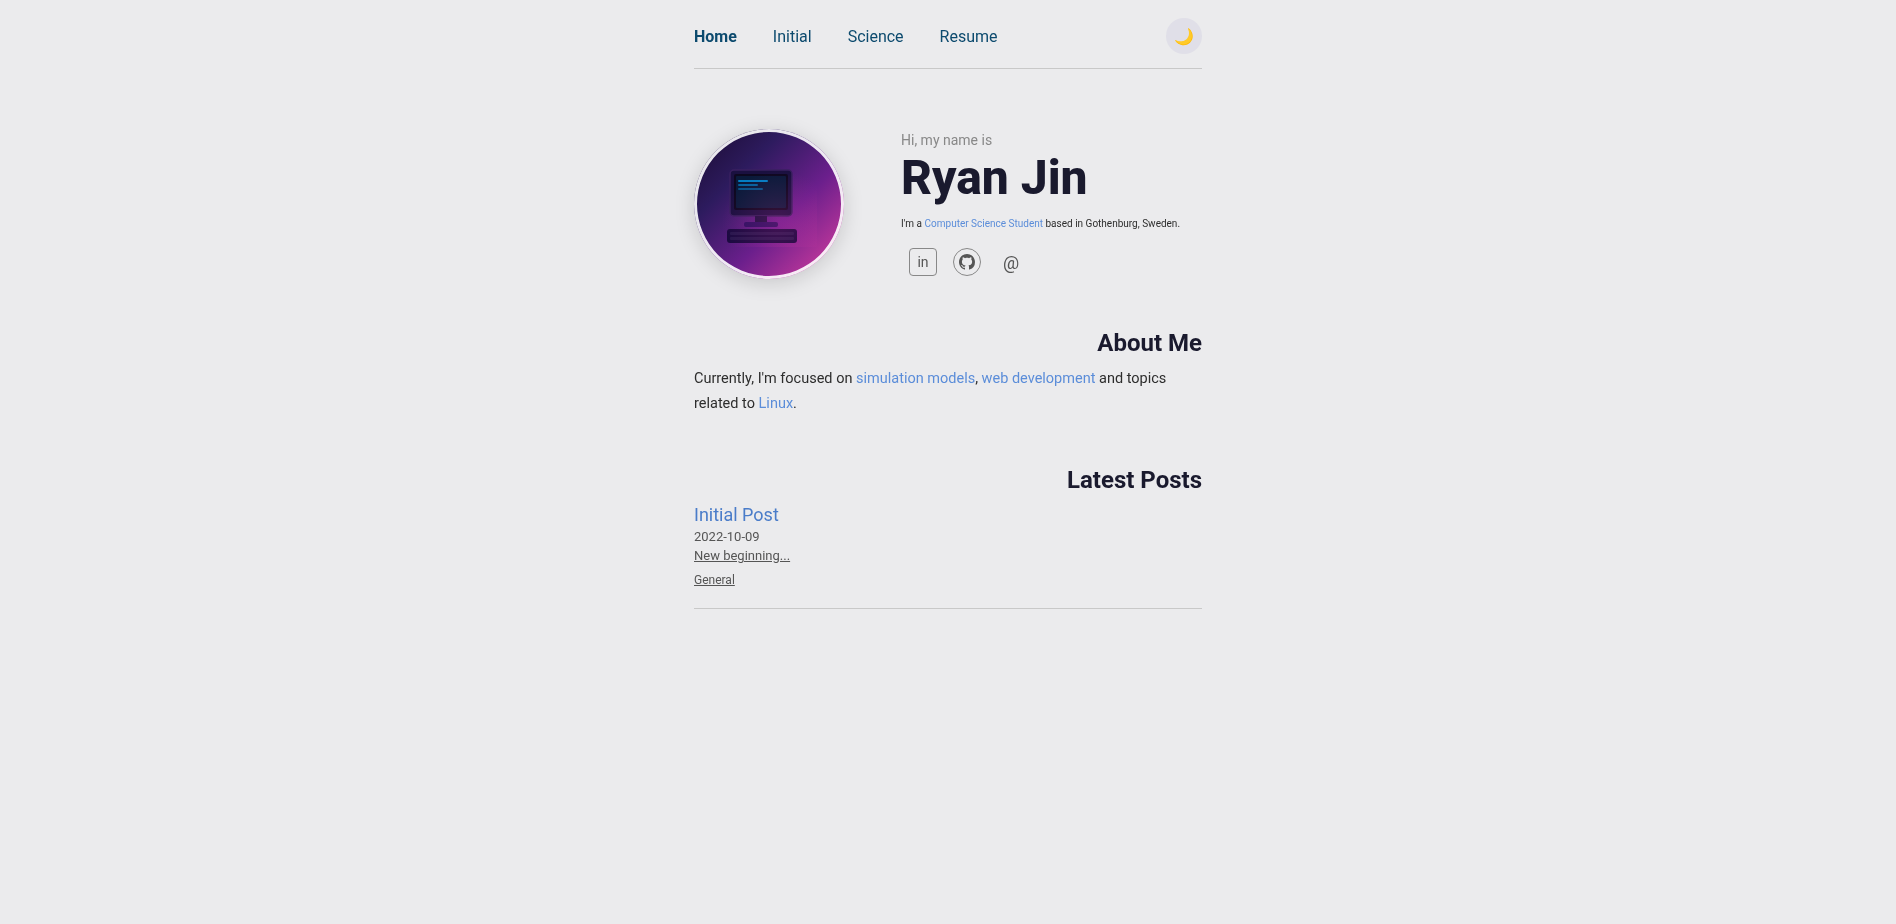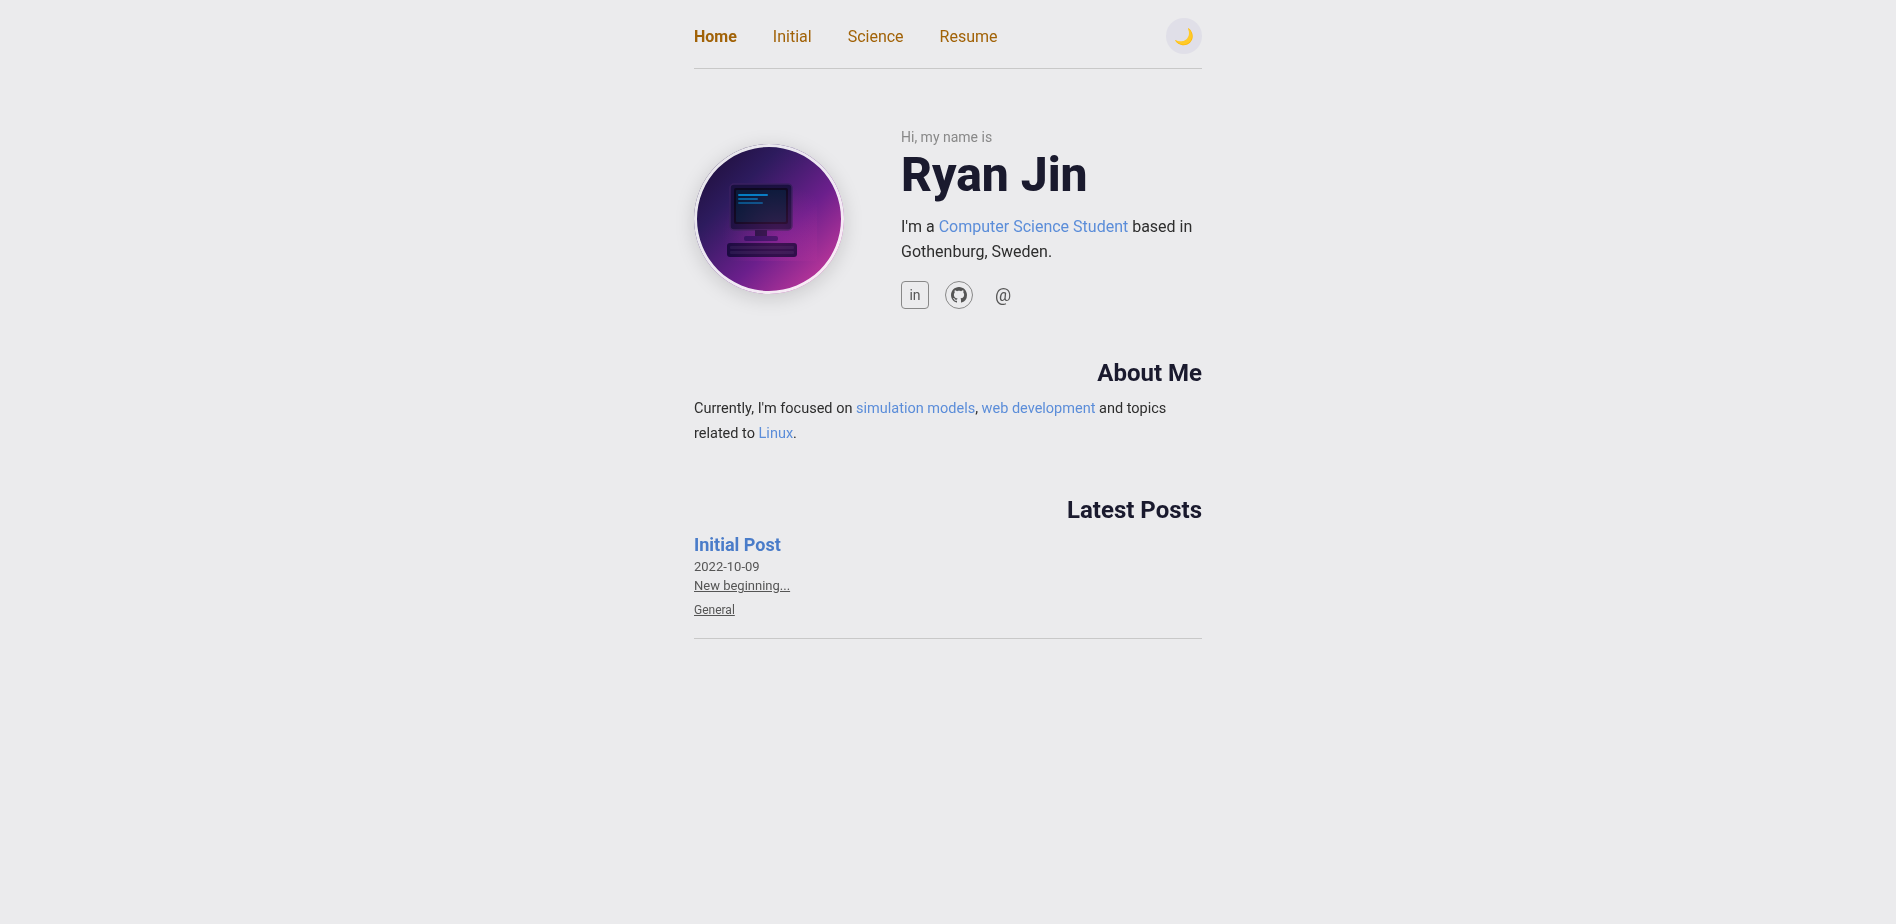--- a/index.html
+++ b/index.html
@@ -30,21 +30,21 @@
     }
 
     .nav-links {
       display: flex;
       gap: 36px;
       flex: 1;
     }
 
     .nav-link {
       font-size: 16px;
-      color: #a16207;
+      color: #0c4a6e;
       text-decoration: none;
       font-weight: 400;
       cursor: pointer;
     }
 
     .nav-link.active {
       font-weight: 700;
     }
 
     .theme-toggle {
@@ -111,35 +111,36 @@
 
     .name-title {
       font-size: 48px;
       font-weight: 800;
       color: #1a1a2e;
       margin-bottom: 12px;
       line-height: 1.1;
     }
 
     .bio-text {
-      font-size: 16px;
+      font-size: 10px;
       color: #2d2d2d;
       line-height: 1.6;
       margin-bottom: 16px;
     }
 
     .bio-link {
       color: #5b8dd9;
       text-decoration: none;
     }
 
     .social-icons {
       display: flex;
       gap: 16px;
       align-items: center;
+      margin-left: 8px;
     }
 
     .social-icon {
       width: 28px;
       height: 28px;
       border: 1.5px solid #888;
       border-radius: 4px;
       display: flex;
       align-items: center;
       justify-content: center;
@@ -177,21 +178,21 @@
       line-height: 1.7;
     }
 
     
     .posts-section {
       margin-bottom: 40px;
     }
 
     .post-title-link {
       font-size: 18px;
-      font-weight: 700;
+      font-weight: 400;
       color: #4a7cc9;
       text-decoration: none;
       display: block;
       margin-bottom: 4px;
     }
 
     .post-date {
       font-size: 13px;
       color: #555;
       margin-bottom: 4px;

